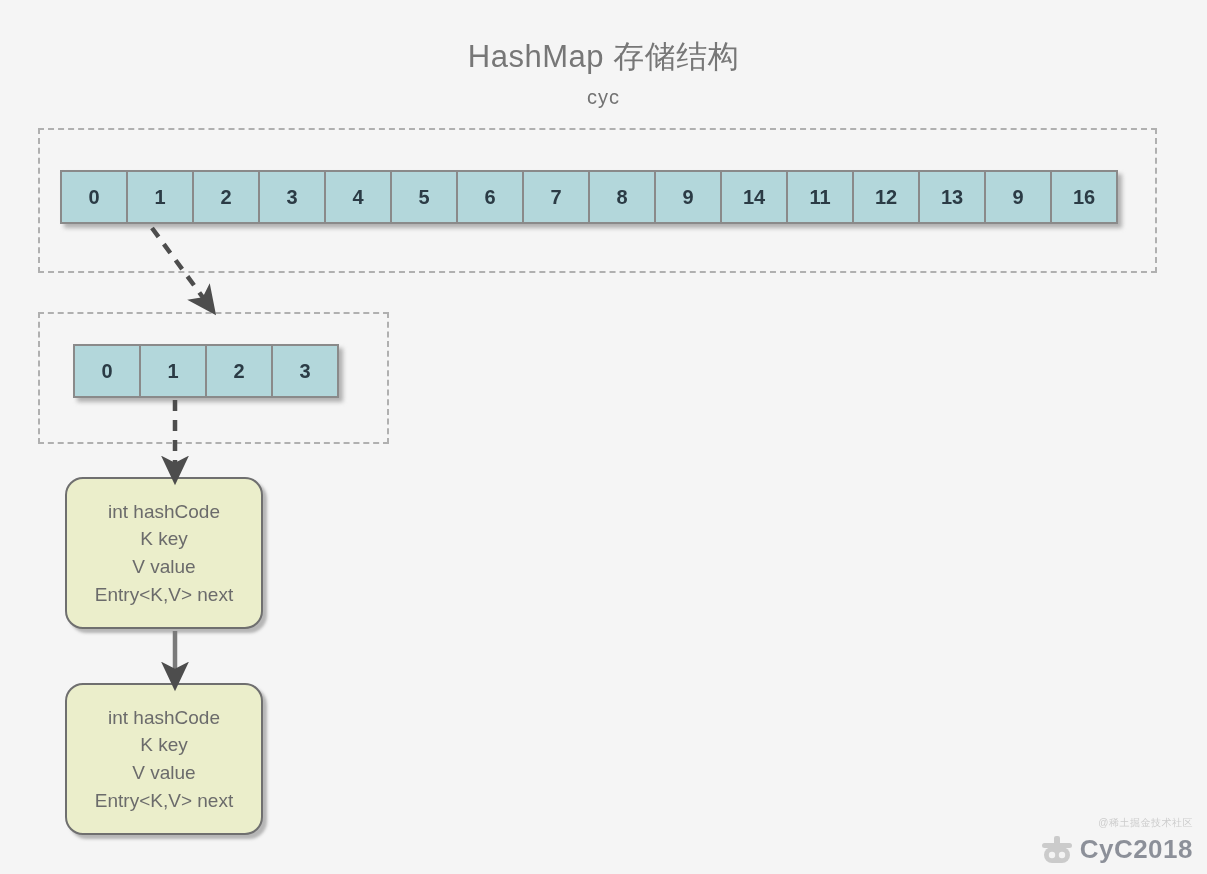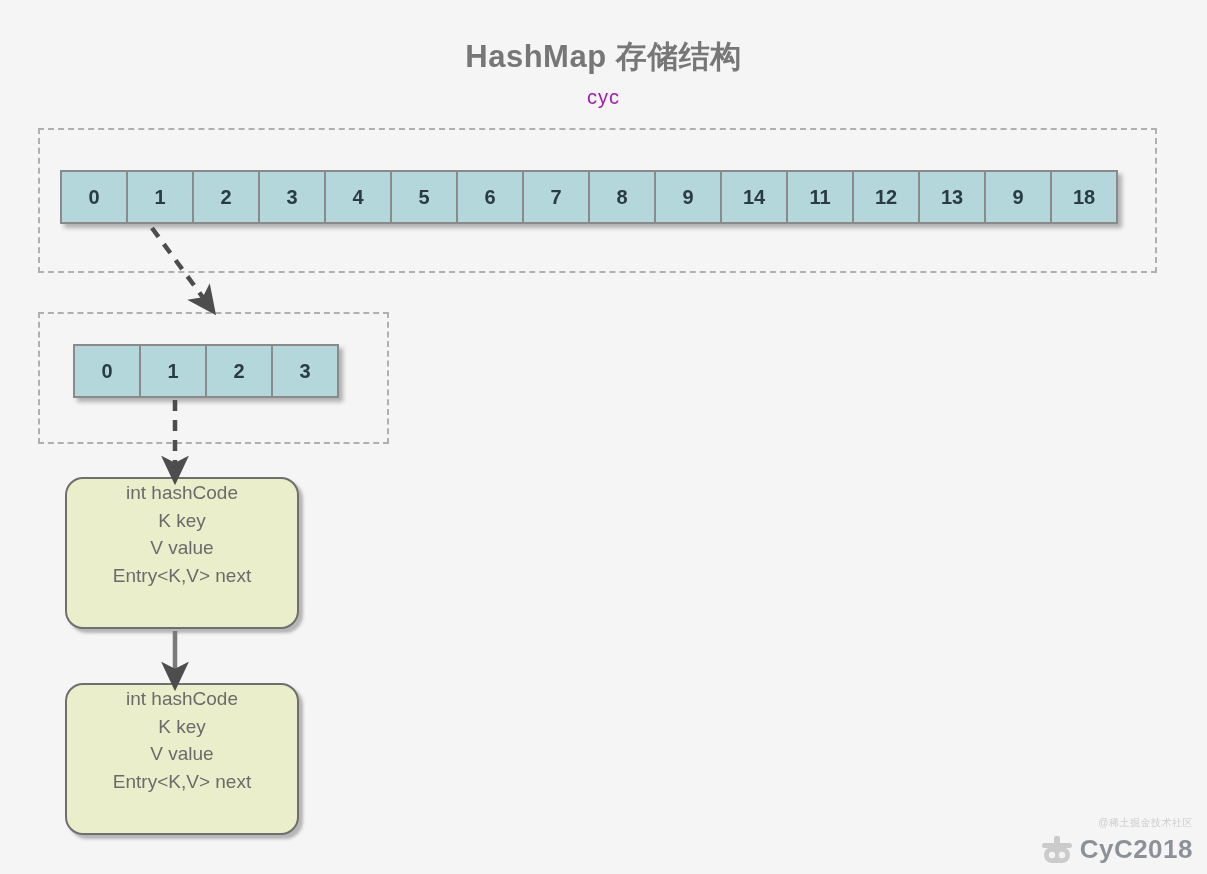--- a/index.html
+++ b/index.html
@@ -17,33 +17,33 @@
   }
 
   
   #diagram-title {
     position: absolute;
     top: 36px;
     left: 0;
     width: 1207px;
     text-align: center;
     font-size: 31px;
-    font-weight: bold;
+    font-weight: normal;
     color: #777777;
     letter-spacing: 0.5px;
   }
   #diagram-subtitle {
     position: absolute;
     top: 86px;
     left: 0;
     width: 1207px;
     text-align: center;
     font-size: 20px;
     font-weight: normal;
-    color: #a21caf;
+    color: #737373;
     letter-spacing: 1px;
   }
 
   
   .dashed-group {
     position: absolute;
     border: 2px dashed #b0b0b0;
     background: transparent;
     box-sizing: border-box;
   }
@@ -86,30 +86,31 @@
     justify-content: center;
     font-size: 20px;
     font-weight: bold;
     color: #2b3b45;
   }
   .cell:first-child { margin-left: 0; }
 
   
   .entry-box {
     position: absolute;
-    width: 234px;
+    width: 198px;
     height: 152px;
     box-sizing: border-box;
     background: #ebeecb;
     border: 2px solid #6f6f6f;
     border-radius: 18px;
     box-shadow: 4px 4px 3px rgba(120,120,120,0.5);
     display: flex;
     flex-direction: column;
     align-items: center;
+    justify-content: center;
     line-height: 1.45;
   }
   #entry-box-1 { left: 65px; top: 477px; }
   #entry-box-2 { left: 65px; top: 683px; }
   .entry-line {
     font-size: 19px;
     color: #6b6b6b;
     text-align: center;
     white-space: nowrap;
   }
@@ -177,21 +178,21 @@
   <div class="cell">5</div>
   <div class="cell">6</div>
   <div class="cell">7</div>
   <div class="cell">8</div>
   <div class="cell">9</div>
   <div class="cell">14</div>
   <div class="cell">11</div>
   <div class="cell">12</div>
   <div class="cell">13</div>
   <div class="cell">9</div>
-  <div class="cell">18</div>
+  <div class="cell">16</div>
 </div>
 
 <div class="dashed-group" id="bucket-group"></div>
 
 <div class="array" id="bucket-array">
   <div class="cell">0</div>
   <div class="cell">1</div>
   <div class="cell">2</div>
   <div class="cell">3</div>
 </div>

